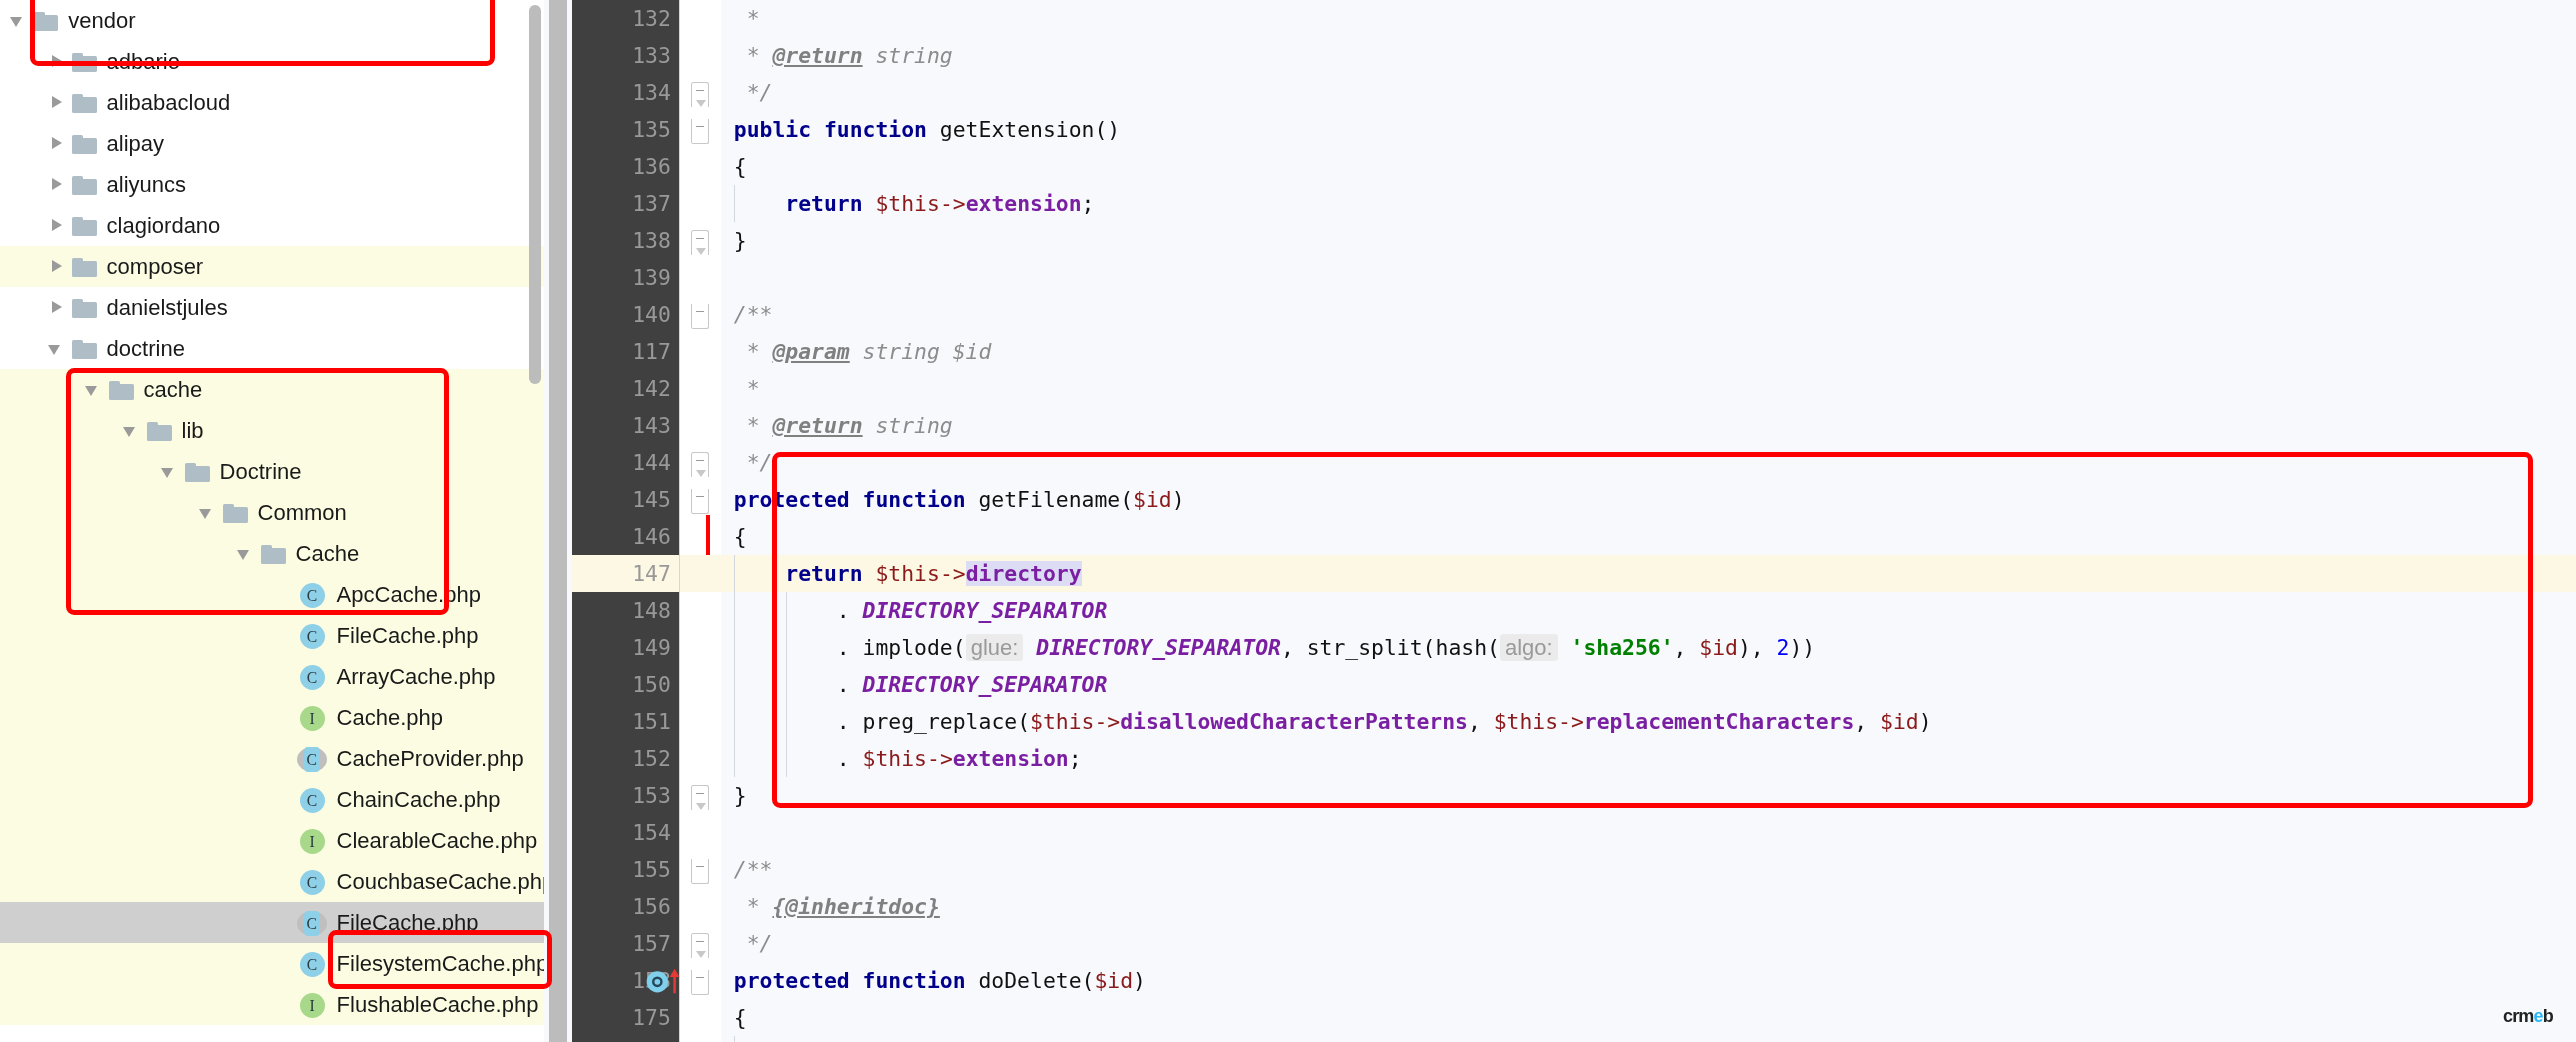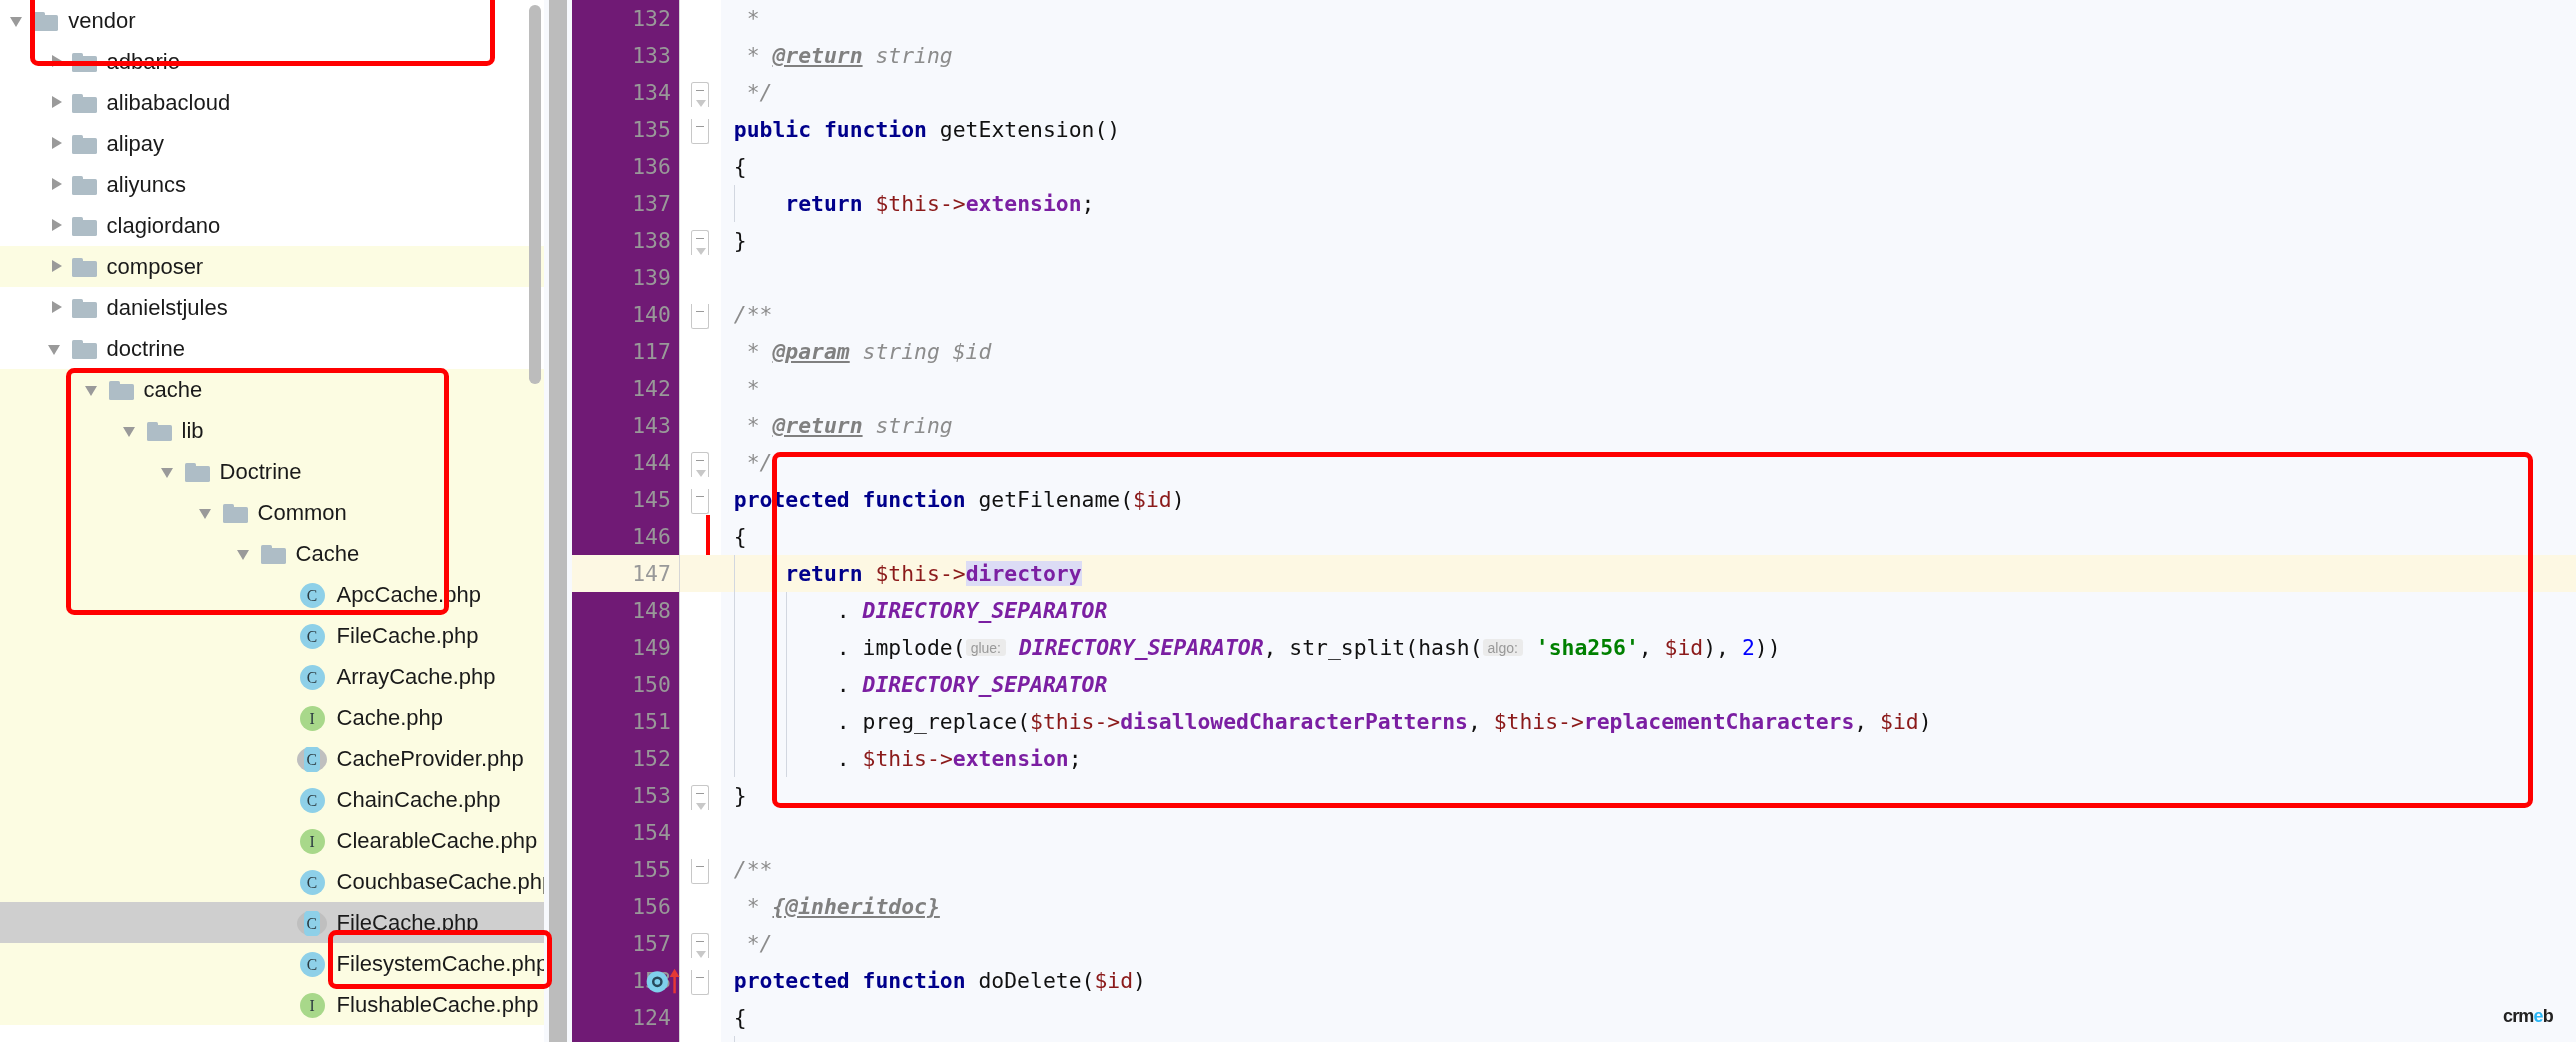--- a/index.html
+++ b/index.html
@@ -160,21 +160,21 @@
     white-space: pre;
     font-family: "DejaVu Sans Mono", monospace;
     font-size: 21.4px;
   }
   .code-line.caret { background: #0ea5e9; }
 
   .gutter {
     position: relative;
     flex: 0 0 auto;
     width: 107px; height: 37px;
-    background: #701a75;
+    background: #404040;
     display: flex; align-items: center; justify-content: flex-end;
     padding-right: 8.2px;
     color: #999999;
     font-family: "DejaVu Sans Mono", monospace;
     font-size: 21.4px;
   }
   .code-line.caret .gutter { background: #fdf8e3; }
   .gutter-sep {
     flex: 0 0 auto; width: 0.8px; height: 37px; background: #d6d6d6;
   }
@@ -246,21 +246,21 @@
   .kw      { color: #00008b; font-weight: bold; }
   .plain   { color: #111111; }
   .var     { color: #8b1a1a; }
   .prop    { color: #7b1fa2; font-weight: bold; }
   .const   { color: #7b1fa2; font-weight: bold; font-style: italic; }
   .fn      { color: #111111; }
   .str     { color: #008000; font-weight: bold; }
   .num     { color: #0000ff; }
   .cmt     { color: #8c8c8c; font-style: italic; }
   .tag     { color: #808080; font-style: italic; font-weight: bold; text-decoration: underline; }
-  .hint    { color: #999999; background: #ebebeb; border-radius: 3.3px; padding: 0.8px 5px; font-size: 14px; font-style: normal; font-family: "Liberation Sans", sans-serif; }
+  .hint    { color: #999999; background: #ebebeb; border-radius: 3.3px; padding: 0.8px 5px; font-size: 22px; font-style: normal; font-family: "Liberation Sans", sans-serif; }
   .caretid { background: #dcdcf5; }
 
   
   #caret {
     position: absolute;
     left: 162px; top: 515px;
     width: 4.1px; height: 40px;
     background: #ff0000;
     z-index: 30;
   }
@@ -489,21 +489,21 @@
         <div class="code-line"><div class="gutter">154</div><div class="gutter-sep"></div><div class="foldbar"></div><div class="codetext"></div></div>
         <div class="code-line"><div class="gutter">155</div><div class="gutter-sep"></div><div class="foldbar"><span class="fold openmark"></span></div><div class="codetext"><span class="cmt">/**</span></div></div>
         <div class="code-line"><div class="gutter">156</div><div class="gutter-sep"></div><div class="foldbar"></div><div class="codetext"><span class="cmt"> * </span><span class="tag">{@inheritdoc}</span></div></div>
         <div class="code-line"><div class="gutter">157</div><div class="gutter-sep"></div><div class="foldbar"><span class="fold end"></span></div><div class="codetext"><span class="cmt"> */</span></div></div>
         <div class="code-line"><div class="gutter">158<span class="gutter-mark"><svg width="46" height="28" viewBox="0 0 56 34">
                 <circle cx="15" cy="18" r="13" fill="#7fd0ec"></circle>
                 <circle cx="15" cy="18" r="5" fill="none" stroke="#27485a" stroke-width="3"></circle>
                 <path d="M36 32 L36 7" stroke="#e53935" stroke-width="3"></path>
                 <path d="M36 2 L42 12 L30 12 Z" fill="#e53935"></path>
               </svg></span></div><div class="gutter-sep"></div><div class="foldbar"><span class="fold openmark"></span></div><div class="codetext"><span class="kw">protected function</span><span class="plain"> doDelete(</span><span class="var">$id</span><span class="plain">)</span></div></div>
-        <div class="code-line"><div class="gutter">124</div><div class="gutter-sep"></div><div class="foldbar"></div><div class="codetext"><span class="plain">{</span></div></div>
+        <div class="code-line"><div class="gutter">175</div><div class="gutter-sep"></div><div class="foldbar"></div><div class="codetext"><span class="plain">{</span></div></div>
         <div class="code-line"><div class="gutter">160</div><div class="gutter-sep"></div><div class="foldbar"></div><div class="codetext"><span class="indent-guide" style="left: 13px;"></span><span class="plain">    </span><span class="var">$filename</span><span class="plain"> = </span><span class="var">$this</span><span class="var">-&gt;</span><span class="plain">getFilename</span><span class="plain">(</span><span class="var">$id</span><span class="plain">);</span></div></div>
       </div>
     <div id="caret"></div>
     <div id="watermark"><span>crm</span><span class="dot">e</span><span>b</span></div>
   </div>
 
   <div id="annotations">
       <div class="redbox" style="left: 30px; top: -10px; width: 465px; height: 76px;"></div>
       <div class="redbox" style="left: 66px; top: 368px; width: 383px; height: 247px;"></div>
       <div class="redbox" style="left: 328px; top: 930px; width: 224px; height: 59px;"></div>

